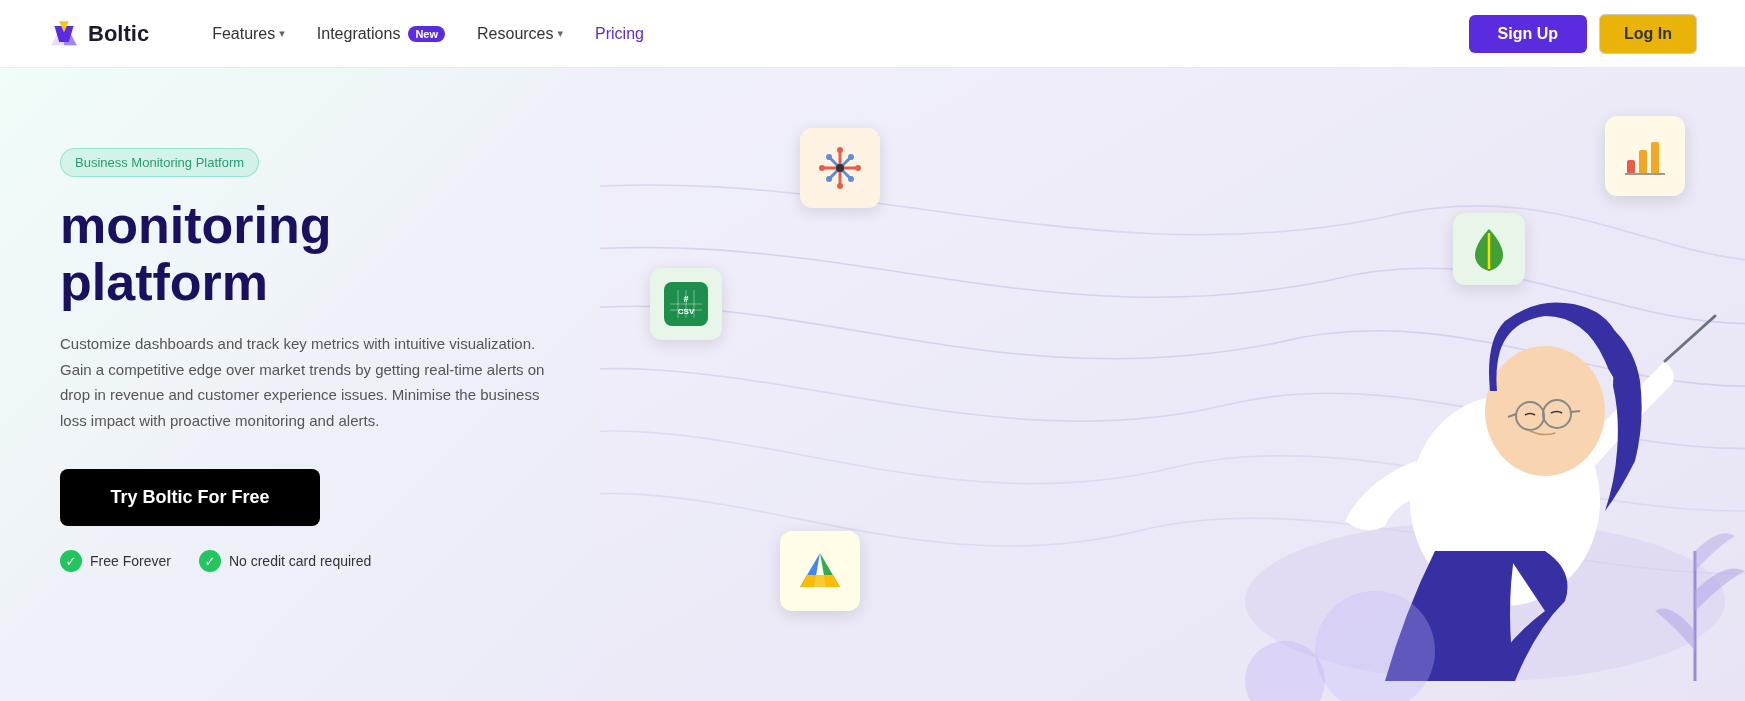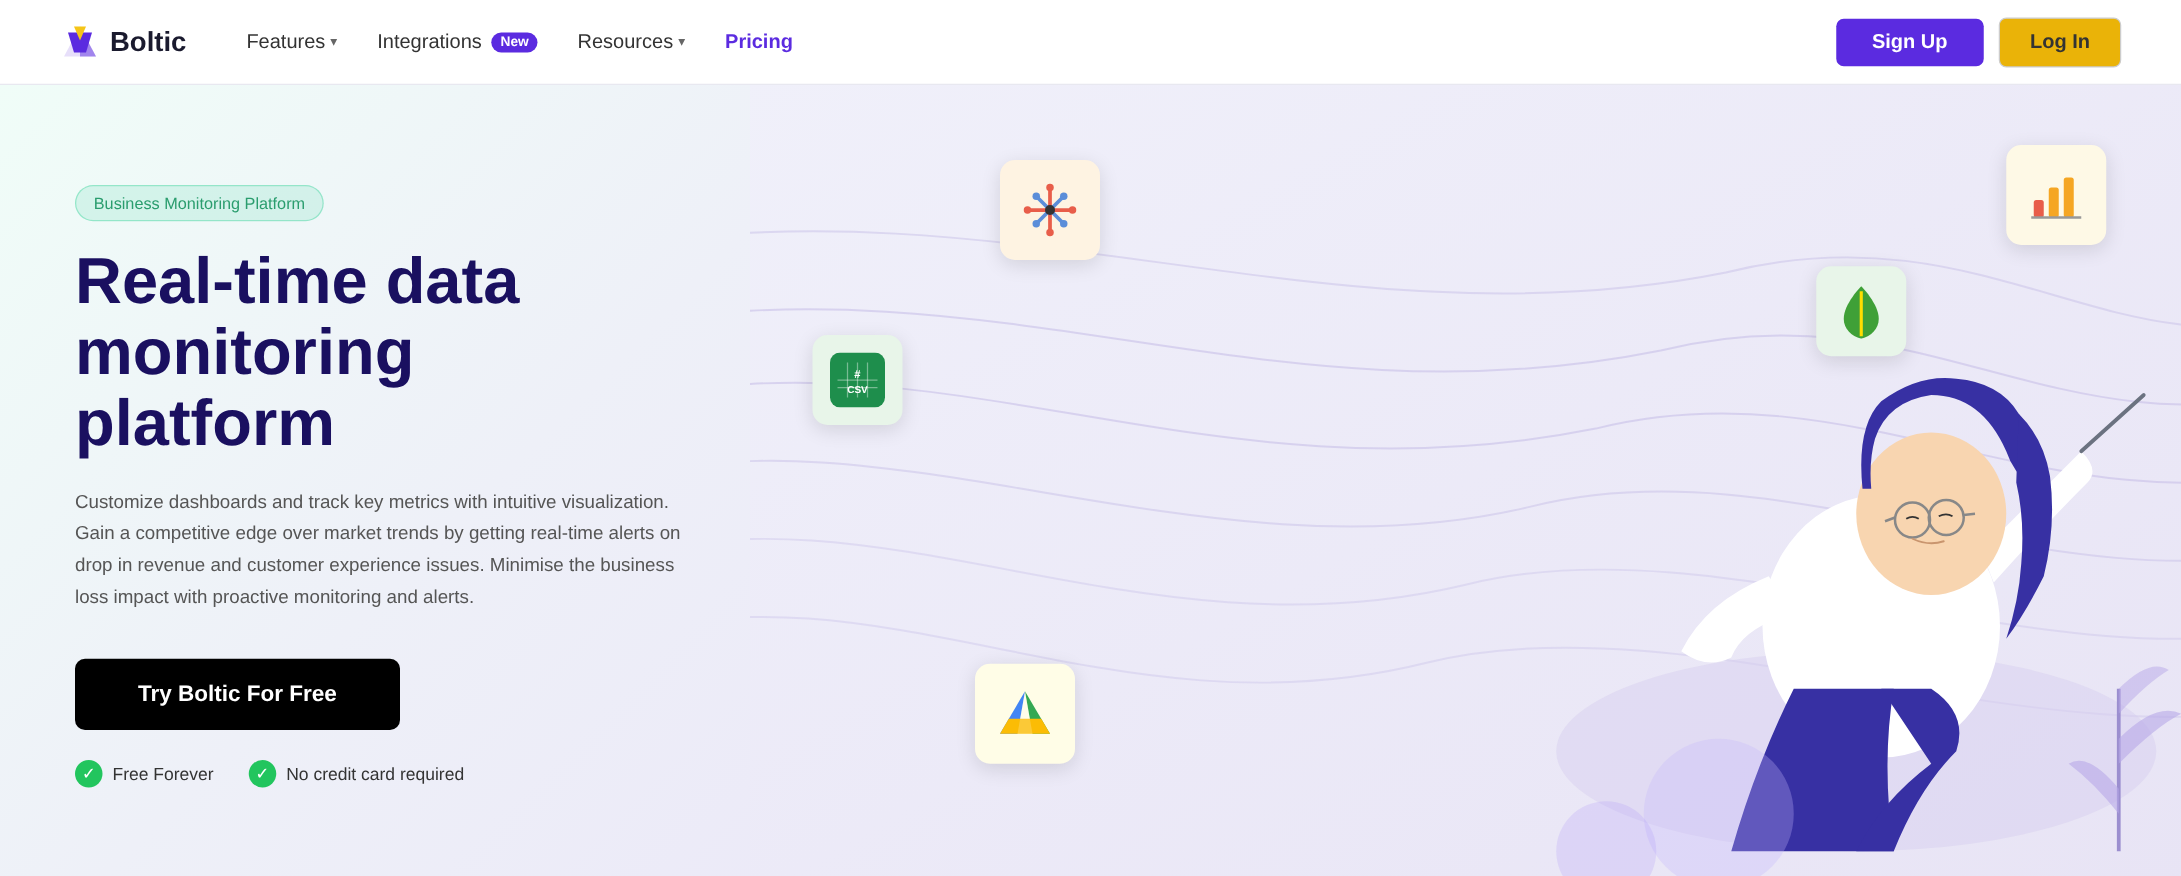--- a/index.html
+++ b/index.html
@@ -10,34 +10,34 @@
       display: flex;
       align-items: center;
       justify-content: space-between;
       padding: 0 48px;
       height: 68px;
       border-bottom: 1px solid #e8e8f0;
       background: #fff;
       position: relative;
       z-index: 10;
     }
-    .navbar-left { display: flex; align-items: center; gap: 48px; }
+    .navbar-left { display: flex; align-items: center; gap: 63px; }
     .logo { display: flex; align-items: center; gap: 8px; font-size: 22px; font-weight: 700; color: #1a1a2e; text-decoration: none; }
     .logo-icon { width: 32px; height: 32px; }
     .nav-links { display: flex; align-items: center; gap: 32px; }
     .nav-link {
       font-size: 16px;
       color: #333;
       text-decoration: none;
       display: flex;
       align-items: center;
       gap: 4px;
       cursor: pointer;
     }
-    .nav-link.active { color: #5b2be0; font-weight: 700; }
+    .nav-link.active { color: #5b2be0; font-weight: 400; }
     .nav-link .chevron { font-size: 11px; color: #666; }
     .new-badge {
       background: #5b2be0;
       color: #fff;
       font-size: 11px;
       font-weight: 600;
       padding: 2px 7px;
       border-radius: 12px;
       margin-left: 4px;
     }
@@ -256,21 +256,20 @@
     <button class="btn-login">Log In</button>
   </div>
 </nav>
 
 <section class="hero">
   <div class="hero-bg"></div>
 
   <div class="hero-left">
     <span class="platform-badge">Business Monitoring Platform</span>
     <h1 class="hero-title">
-      <span>Real-time data</span>
       <span>monitoring platform</span>
     </h1>
     <p class="hero-desc">Customize dashboards and track key metrics with intuitive visualization. Gain a competitive edge over market trends by getting real-time alerts on drop in revenue and customer experience issues. Minimise the business loss impact with proactive monitoring and alerts.</p>
     <button class="btn-cta">Try Boltic For Free</button>
     <div class="hero-badges">
       <div class="badge-item">
         <div class="check-circle">✓</div>
         <span>Free Forever</span>
       </div>
       <div class="badge-item">

